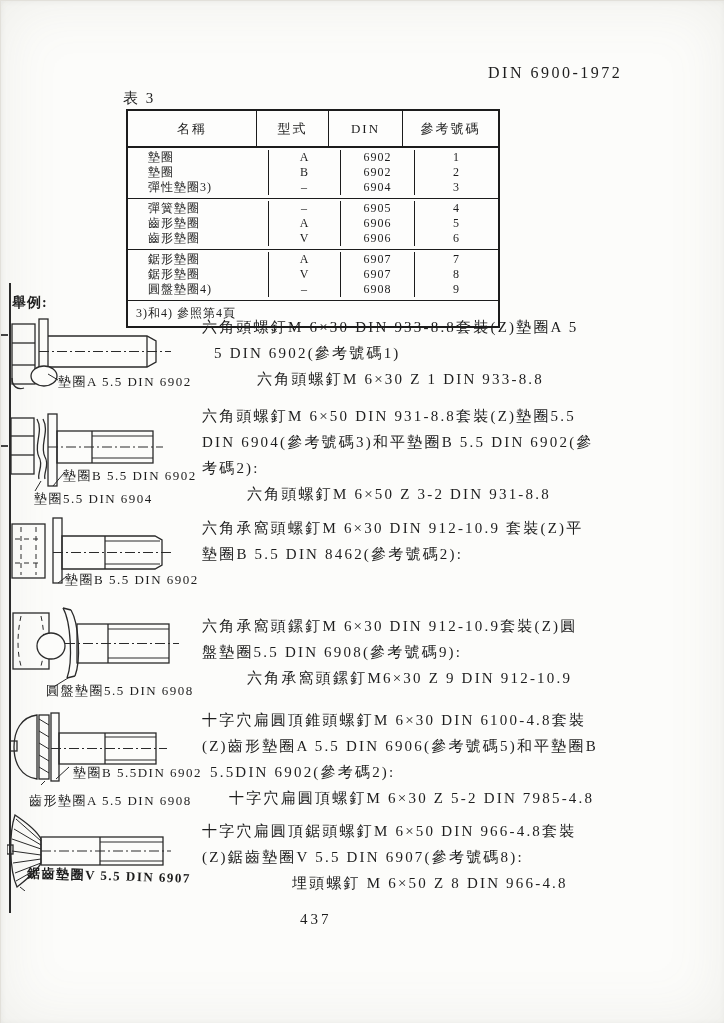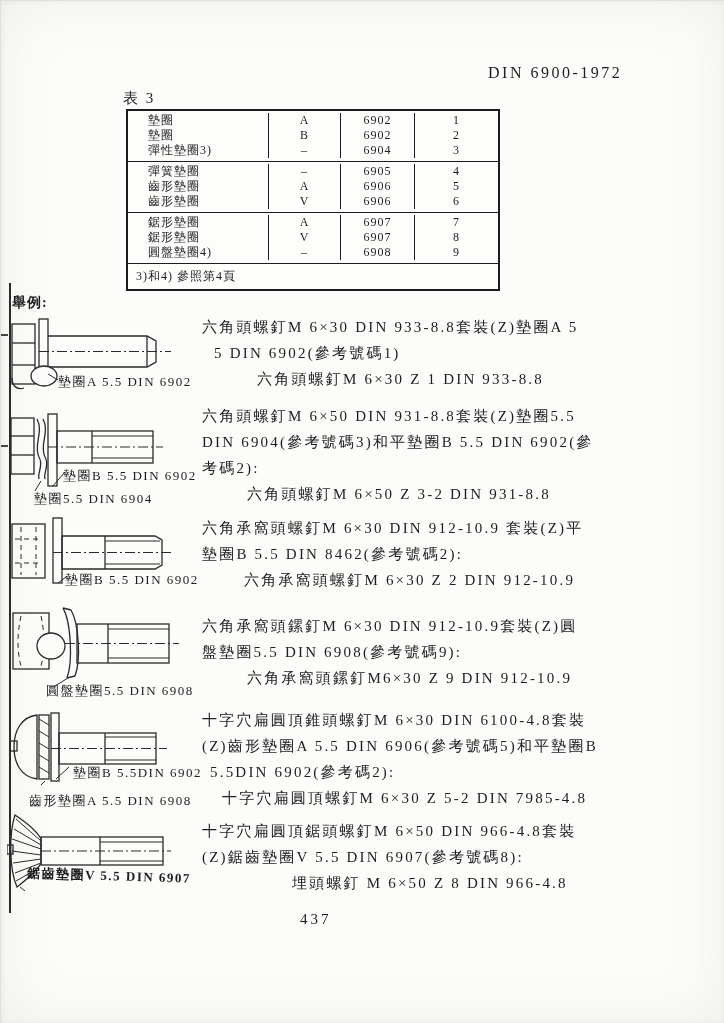--- a/index.html
+++ b/index.html
@@ -45,34 +45,40 @@
   .cap-bold{font-weight:bold; transform:rotate(2deg);}
 
   
   .exblock{left:201px; width:482px; font-size:15px; letter-spacing:2.2px;}
   .exblock .ln{line-height:26px; white-space:nowrap;}
   .ind12{margin-left:12px;}
   .ind8{margin-left:8px;}
   .res55{margin-left:55px;}
   .res45{margin-left:45px;}
   .res42{margin-left:42px;}
-  .res32{margin-left:20px;}
+  .res32{margin-left:27px;}
   .res62{margin-left:90px;}
 
   .page-number{left:299px; top:910px; font-size:15px; letter-spacing:3px;}
 </style>
 </head>
 <body>
 
 <div class="page">
 
   <div class="abs din-header nowrap">DIN 6900-1972</div>
   <div class="abs table-label nowrap">表 3</div>
 
   <div class="abs tbl">
+    <div class="trow thead">
+      <div class="cell">名稱</div>
+      <div class="cell bl">型式</div>
+      <div class="cell bl">DIN</div>
+      <div class="cell bl">參考號碼</div>
+    </div>
 
     <div class="tgroup">
       <div class="trow">
         <div class="cell cn">墊圈</div>
         <div class="cell cc bl">A</div>
         <div class="cell cc bl">6902</div>
         <div class="cell cc bl">1</div>
       </div>
       <div class="trow">
         <div class="cell cn">墊圈</div>
@@ -255,21 +261,20 @@
   <div class="abs exblock" style="top:402px;">
     <div class="ln">六角頭螺釘M 6×50 DIN 931-8.8套裝(Z)墊圈5.5</div>
     <div class="ln">DIN 6904(參考號碼3)和平墊圈B 5.5 DIN 6902(參</div>
     <div class="ln">考碼2):</div>
     <div class="ln res45">六角頭螺釘M 6×50 Z 3-2 DIN 931-8.8</div>
   </div>
 
   <div class="abs exblock" style="top:514px;">
     <div class="ln">六角承窩頭螺釘M 6×30 DIN 912-10.9 套裝(Z)平</div>
     <div class="ln">墊圈B 5.5 DIN 8462(參考號碼2):</div>
-    <div class="ln res42">六角承窩頭螺釘M 6×30 Z 2 DIN 912-10.9</div>
   </div>
 
   <div class="abs exblock" style="top:612px;">
     <div class="ln">六角承窩頭鏍釘M 6×30 DIN 912-10.9套裝(Z)圓</div>
     <div class="ln">盤墊圈5.5 DIN 6908(參考號碼9):</div>
     <div class="ln res45">六角承窩頭鏍釘M6×30 Z 9 DIN 912-10.9</div>
   </div>
 
   <div class="abs exblock" style="top:706px;">
     <div class="ln">十字穴扁圓頂錐頭螺釘M 6×30 DIN 6100-4.8套裝</div>

